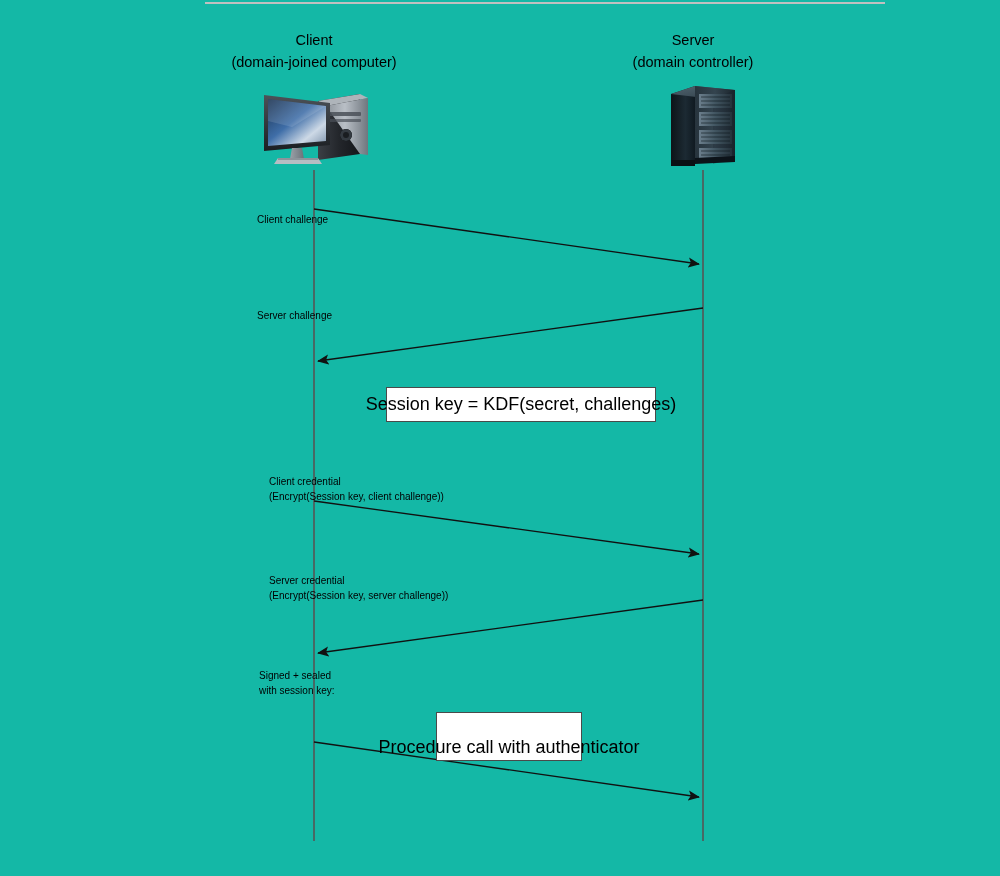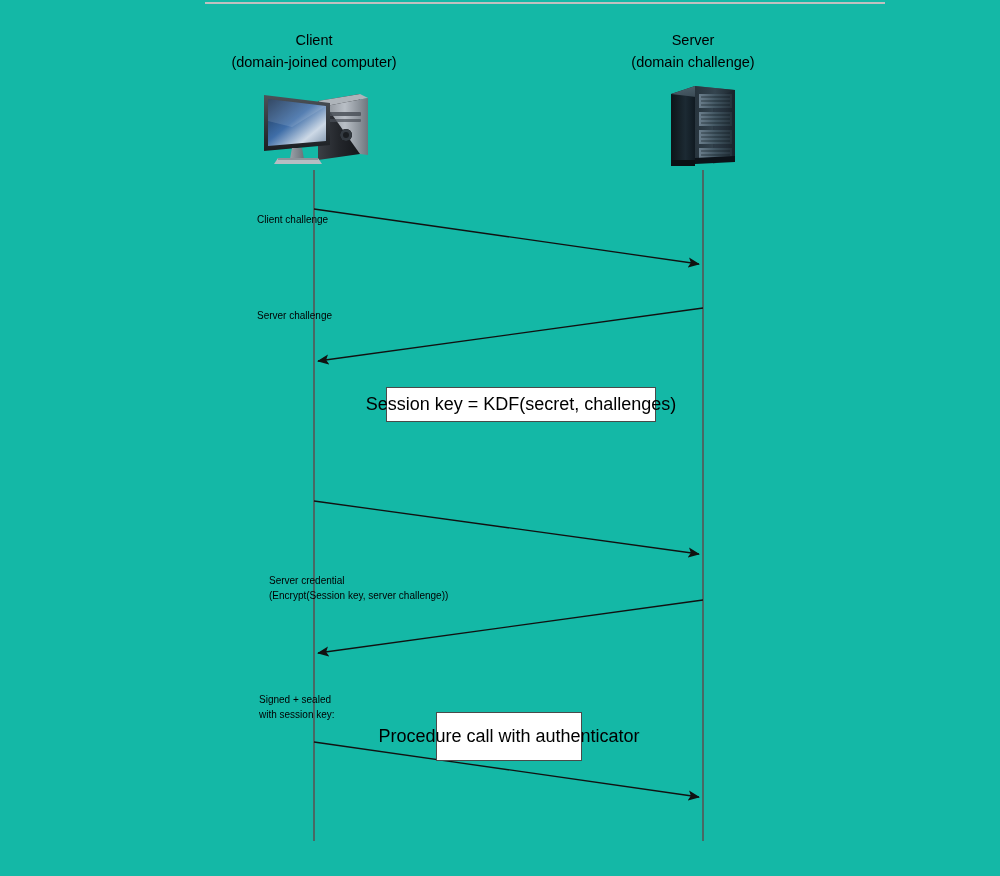--- a/index.html
+++ b/index.html
@@ -81,21 +81,21 @@
 
   <div class="top-rule"></div>
 
   <div class="actor-label" id="actor-client-label" style="left: 114px; top: 29px; width: 400px;">
     <span class="name">Client</span>
     <span class="sub">(domain-joined computer)</span>
   </div>
 
   <div class="actor-label" id="actor-server-label" style="left: 493px; top: 29px; width: 400px;">
     <span class="name">Server</span>
-    <span class="sub">(domain challenge)</span>
+    <span class="sub">(domain controller)</span>
   </div>
 
   <div class="icon-wrap" id="icon-client" style="left: 256px; top: 85px;">
     <svg width="116" height="82" viewBox="0 0 116 82" xmlns="http://www.w3.org/2000/svg" aria-hidden="true">
       <defs>
         <linearGradient id="gTowerFace" x1="0" y1="0" x2="1" y2="0">
           <stop offset="0" stop-color="#8e949b"></stop>
           <stop offset="0.45" stop-color="#b9bfc6"></stop>
           <stop offset="1" stop-color="#6f767e"></stop>
         </linearGradient>
@@ -211,35 +211,39 @@
   </svg>
 
   <div class="msg-label" id="lbl-client-challenge" style="left: 257px; top: 212px; width: 500px;">
     <span>Client challenge</span>
   </div>
 
   <div class="msg-label" id="lbl-server-challenge" style="left: 257px; top: 308px; width: 500px;">
     <span>Server challenge</span>
   </div>
 
+  <div class="msg-label" id="lbl-client-credential" style="left: 269px; top: 474px; width: 500px;">
+    <span>Client credential</span>
+    <span class="l2">(Encrypt(Session key, client challenge))</span>
+  </div>
 
   <div class="msg-label" id="lbl-server-credential" style="left: 269px; top: 573px; width: 500px;">
     <span>Server credential</span>
     <span class="l2">(Encrypt(Session key, server challenge))</span>
   </div>
 
-  <div class="msg-label" id="lbl-signed-sealed" style="left: 259px; top: 668px; width: 500px; margin-top: 24px;">
+  <div class="msg-label" id="lbl-signed-sealed" style="left: 259px; top: 668px; width: 500px;">
     <span>Signed + sealed</span>
     <span class="l2">with session key:</span>
   </div>
 
   <div class="note-box" id="note-session-key" style="left: 386px; top: 387px; width: 270px; height: 35px;">
     <span>Session key = KDF(secret, challenges)</span>
   </div>
 
-  <div class="note-box" id="note-procedure-call" style="left: 436px; top: 712px; width: 146px; height: 49px;">
+  <div class="note-box" id="note-procedure-call" style="left: 436px; top: 712px; width: 146px; height: 49px; align-items: flex-end;">
     <div>
       <span>Procedure call</span>
       <span class="l2">with authenticator</span>
     </div>
   </div>
 
 </div>
 
 </body></html>

